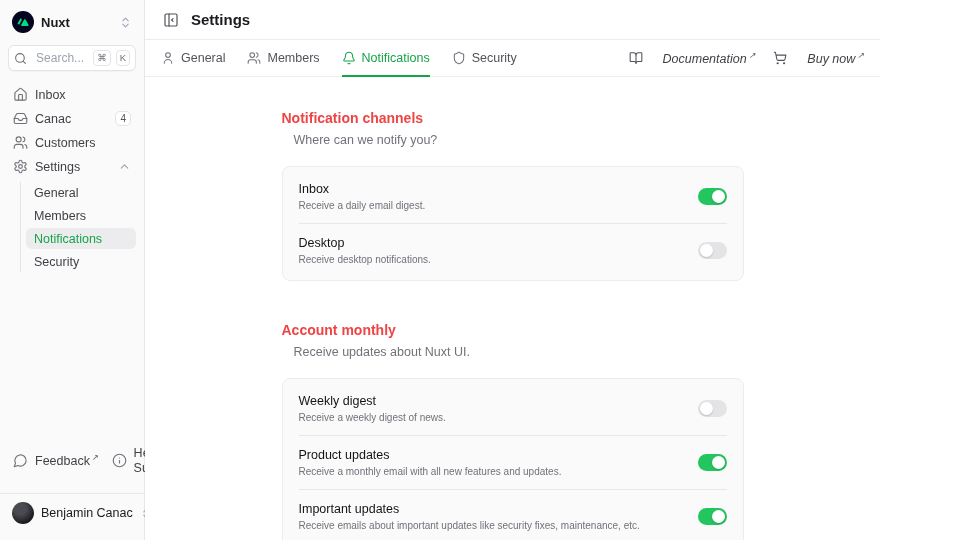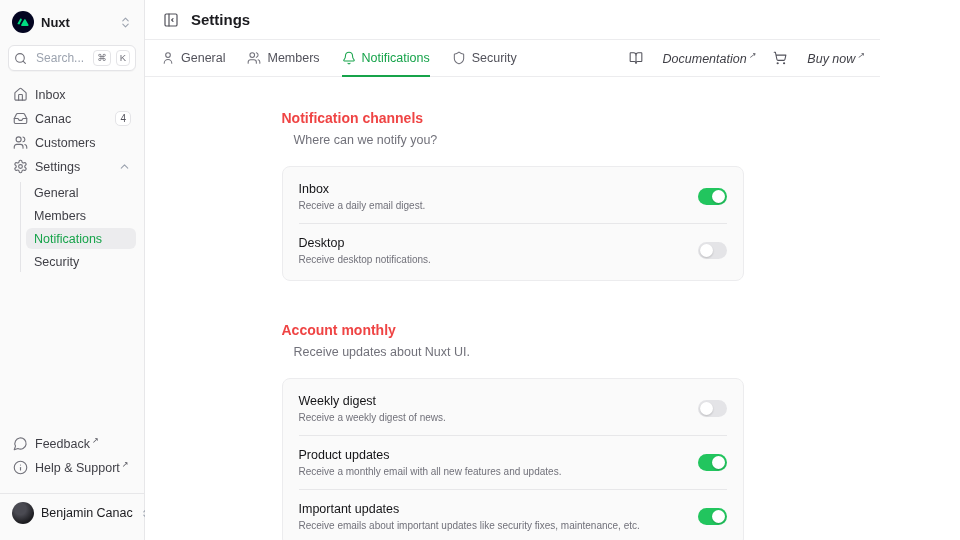--- a/index.html
+++ b/index.html
@@ -47,21 +47,21 @@
     border-radius:5px; font-size:10px; line-height:13px; padding:0 4px; color:#52525b;
   }
   .sub {
     margin:2px 0 0 12px; border-left:1px solid #e4e4e7; padding-left:5px;
     display:flex; flex-direction:column; gap:2px;
   }
   .sub-item { padding:3.5px 8px; border-radius:6px; font-size:12.5px; color:#3f3f46; cursor:pointer; }
   .sub-item.active { background:#ececee; color:var(--primary,#16a34a); }
 
   .spacer { flex:1; }
-  .side-foot { display:flex; flex-direction:column; gap:3px; padding-bottom:7px; }
+  .side-foot { display:flex; gap:3px; padding-bottom:7px; }
   .ext::after { content:"\2197"; font-size:8px; color:#52525b; vertical-align:5px; margin-left:2px; }
 
   .user-row {
     border-top:1px solid #e7e7e9; margin:8px -8px; padding:8px 12px;
     display:flex; align-items:center; gap:7px; background:#fafafa; cursor:pointer;
   }
   .avatar { width:22px; height:22px; border-radius:50%; flex:none;
     background:radial-gradient(circle at 38% 32%, #4a4a52 0 28%, #1c1c20 70%); }
   .user-name { font-size:12.5px; font-weight:500; white-space:nowrap; }
 

